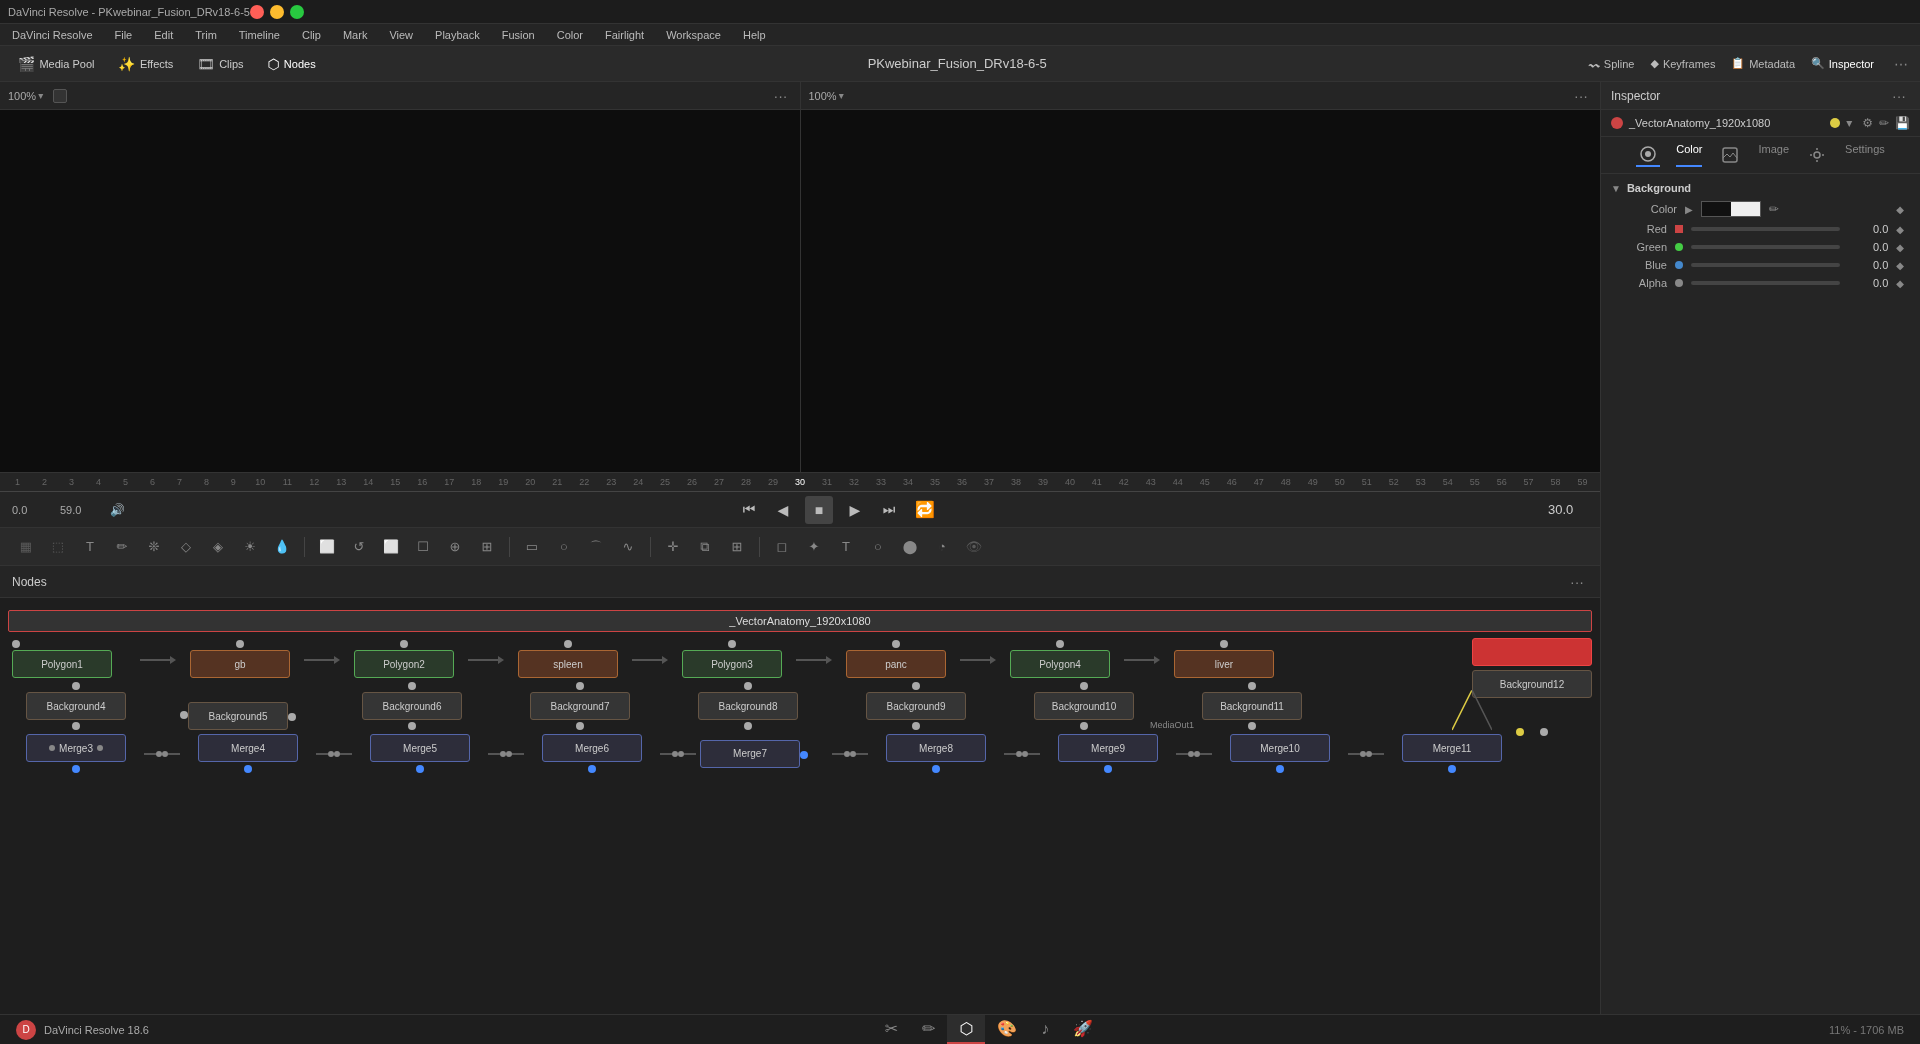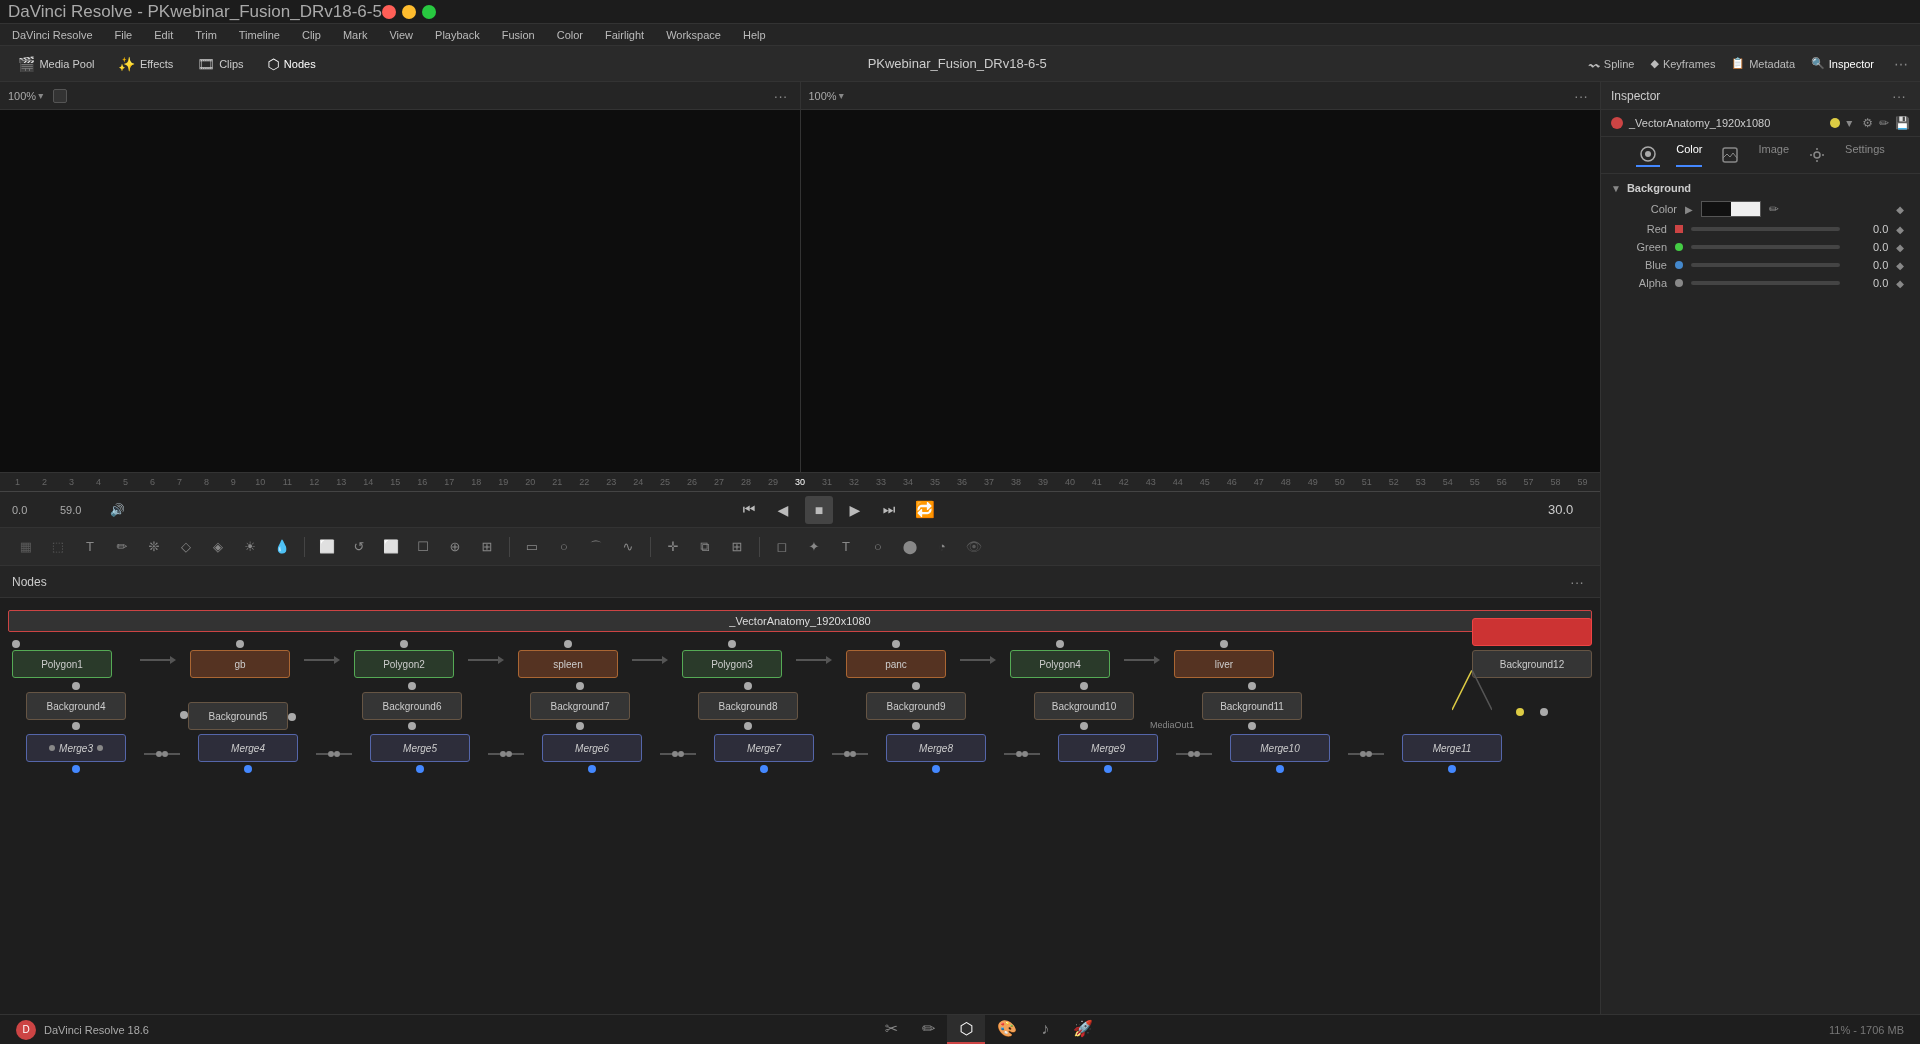--- a/index.html
+++ b/index.html
@@ -447,21 +447,21 @@
     .workspace-btn.active {
       color: #fff;
       border-bottom-color: #cc4444;
       background: #2d2d2d;
     }
   </style>
 </head>
 <body>
 
 <div class="title-bar">
-  <span style="font-size:17px;color:#aaa;text-align:right;">DaVinci Resolve - PKwebinar_Fusion_DRv18-6-5</span>
+  <span style="font-size:11px;color:#aaa;text-align:right;">DaVinci Resolve - PKwebinar_Fusion_DRv18-6-5</span>
   <div class="title-bar-controls">
     <div class="title-btn" style="background:#ff5f57;"></div>
     <div class="title-btn" style="background:#febc2e;"></div>
     <div class="title-btn" style="background:#28c840;"></div>
   </div>
 </div>
 
 <div class="menu-bar">
   <span class="menu-item">DaVinci Resolve</span>
   <span class="menu-item">File</span>
@@ -834,21 +834,21 @@
           <div style="width:36px;font-size:9px;color:#888;text-align:center;">MediaOut1</div>
           <div style="display:flex;flex-direction:column;align-items:center;width:128px;">
             <div style="width:8px;height:8px;border-radius:50%;background:#aaa;margin-bottom:2px;"></div>
             <div class="node-box background">
               <span>Background11</span>
             </div>
             <div style="width:8px;height:8px;border-radius:50%;background:#aaa;margin-top:2px;"></div>
           </div>
         </div>
 
-        <div style="display:flex;align-items:center;padding:4px 4px 0 8px;gap:4px;font-style:italic;">
+        <div style="display:flex;align-items:center;padding:4px 4px 0 8px;gap:4px;">
 
           <div style="display:flex;flex-direction:column;align-items:center;width:128px;">
             <div class="node-box merge" style="display:flex;gap:4px;align-items:center;">
               <div style="width:6px;height:6px;border-radius:50%;background:#888;"></div>
               <span>Merge3</span>
               <div style="width:6px;height:6px;border-radius:50%;background:#888;"></div>
             </div>
             <div style="width:8px;height:8px;border-radius:50%;background:#4488ff;margin-top:3px;"></div>
           </div>
 
@@ -894,21 +894,21 @@
             <div style="width:8px;height:8px;border-radius:50%;background:#4488ff;margin-top:3px;"></div>
           </div>
 
           <div style="display:flex;align-items:center;width:36px;">
             <div style="flex:1;height:2px;background:#555;"></div>
             <div style="width:6px;height:6px;border-radius:50%;background:#888;"></div>
             <div style="width:6px;height:6px;border-radius:50%;background:#888;"></div>
             <div style="flex:1;height:2px;background:#555;"></div>
           </div>
 
-          <div style="display:flex;flex-direction:column;align-items:center;width:128px;">
+          <div style="display:flex;flex-direction:row;align-items:center;width:128px;">
             <div class="node-box merge">
               <span>Merge7</span>
             </div>
             <div style="width:8px;height:8px;border-radius:50%;background:#4488ff;margin-top:3px;"></div>
           </div>
 
           <div style="display:flex;align-items:center;width:36px;">
             <div style="flex:1;height:2px;background:#555;"></div>
             <div style="width:6px;height:6px;border-radius:50%;background:#888;"></div>
             <div style="width:6px;height:6px;border-radius:50%;background:#888;"></div>
@@ -959,21 +959,21 @@
 
           <div style="display:flex;flex-direction:column;align-items:center;width:128px;">
             <div class="node-box merge">
               <span>Merge11</span>
             </div>
             <div style="width:8px;height:8px;border-radius:50%;background:#4488ff;margin-top:3px;"></div>
           </div>
 
         </div>
 
-        <div style="position:absolute;right:8px;top:20px;">
+        <div style="position:absolute;right:8px;top:40px;">
           <div style="width:120px;height:28px;background:#cc3333;border:1px solid #ee4444;border-radius:3px;display:flex;align-items:center;justify-content:center;font-size:10px;color:#fff;"></div>
           <div style="margin-top:4px;position:relative;">
             <div style="width:120px;height:28px;background:#353535;border:1px solid #665544;border-radius:3px;display:flex;align-items:center;justify-content:center;font-size:10px;color:#ccc;">
               <span>Background12</span>
             </div>
 
             <svg style="position:absolute;top:20px;left:-20px;" width="40" height="60">
               <line x1="20" y1="0" x2="0" y2="40" stroke="#ddcc44" stroke-width="1.5"></line>
               <line x1="20" y1="0" x2="40" y2="40" stroke="#555" stroke-width="1.5"></line>
             </svg>

